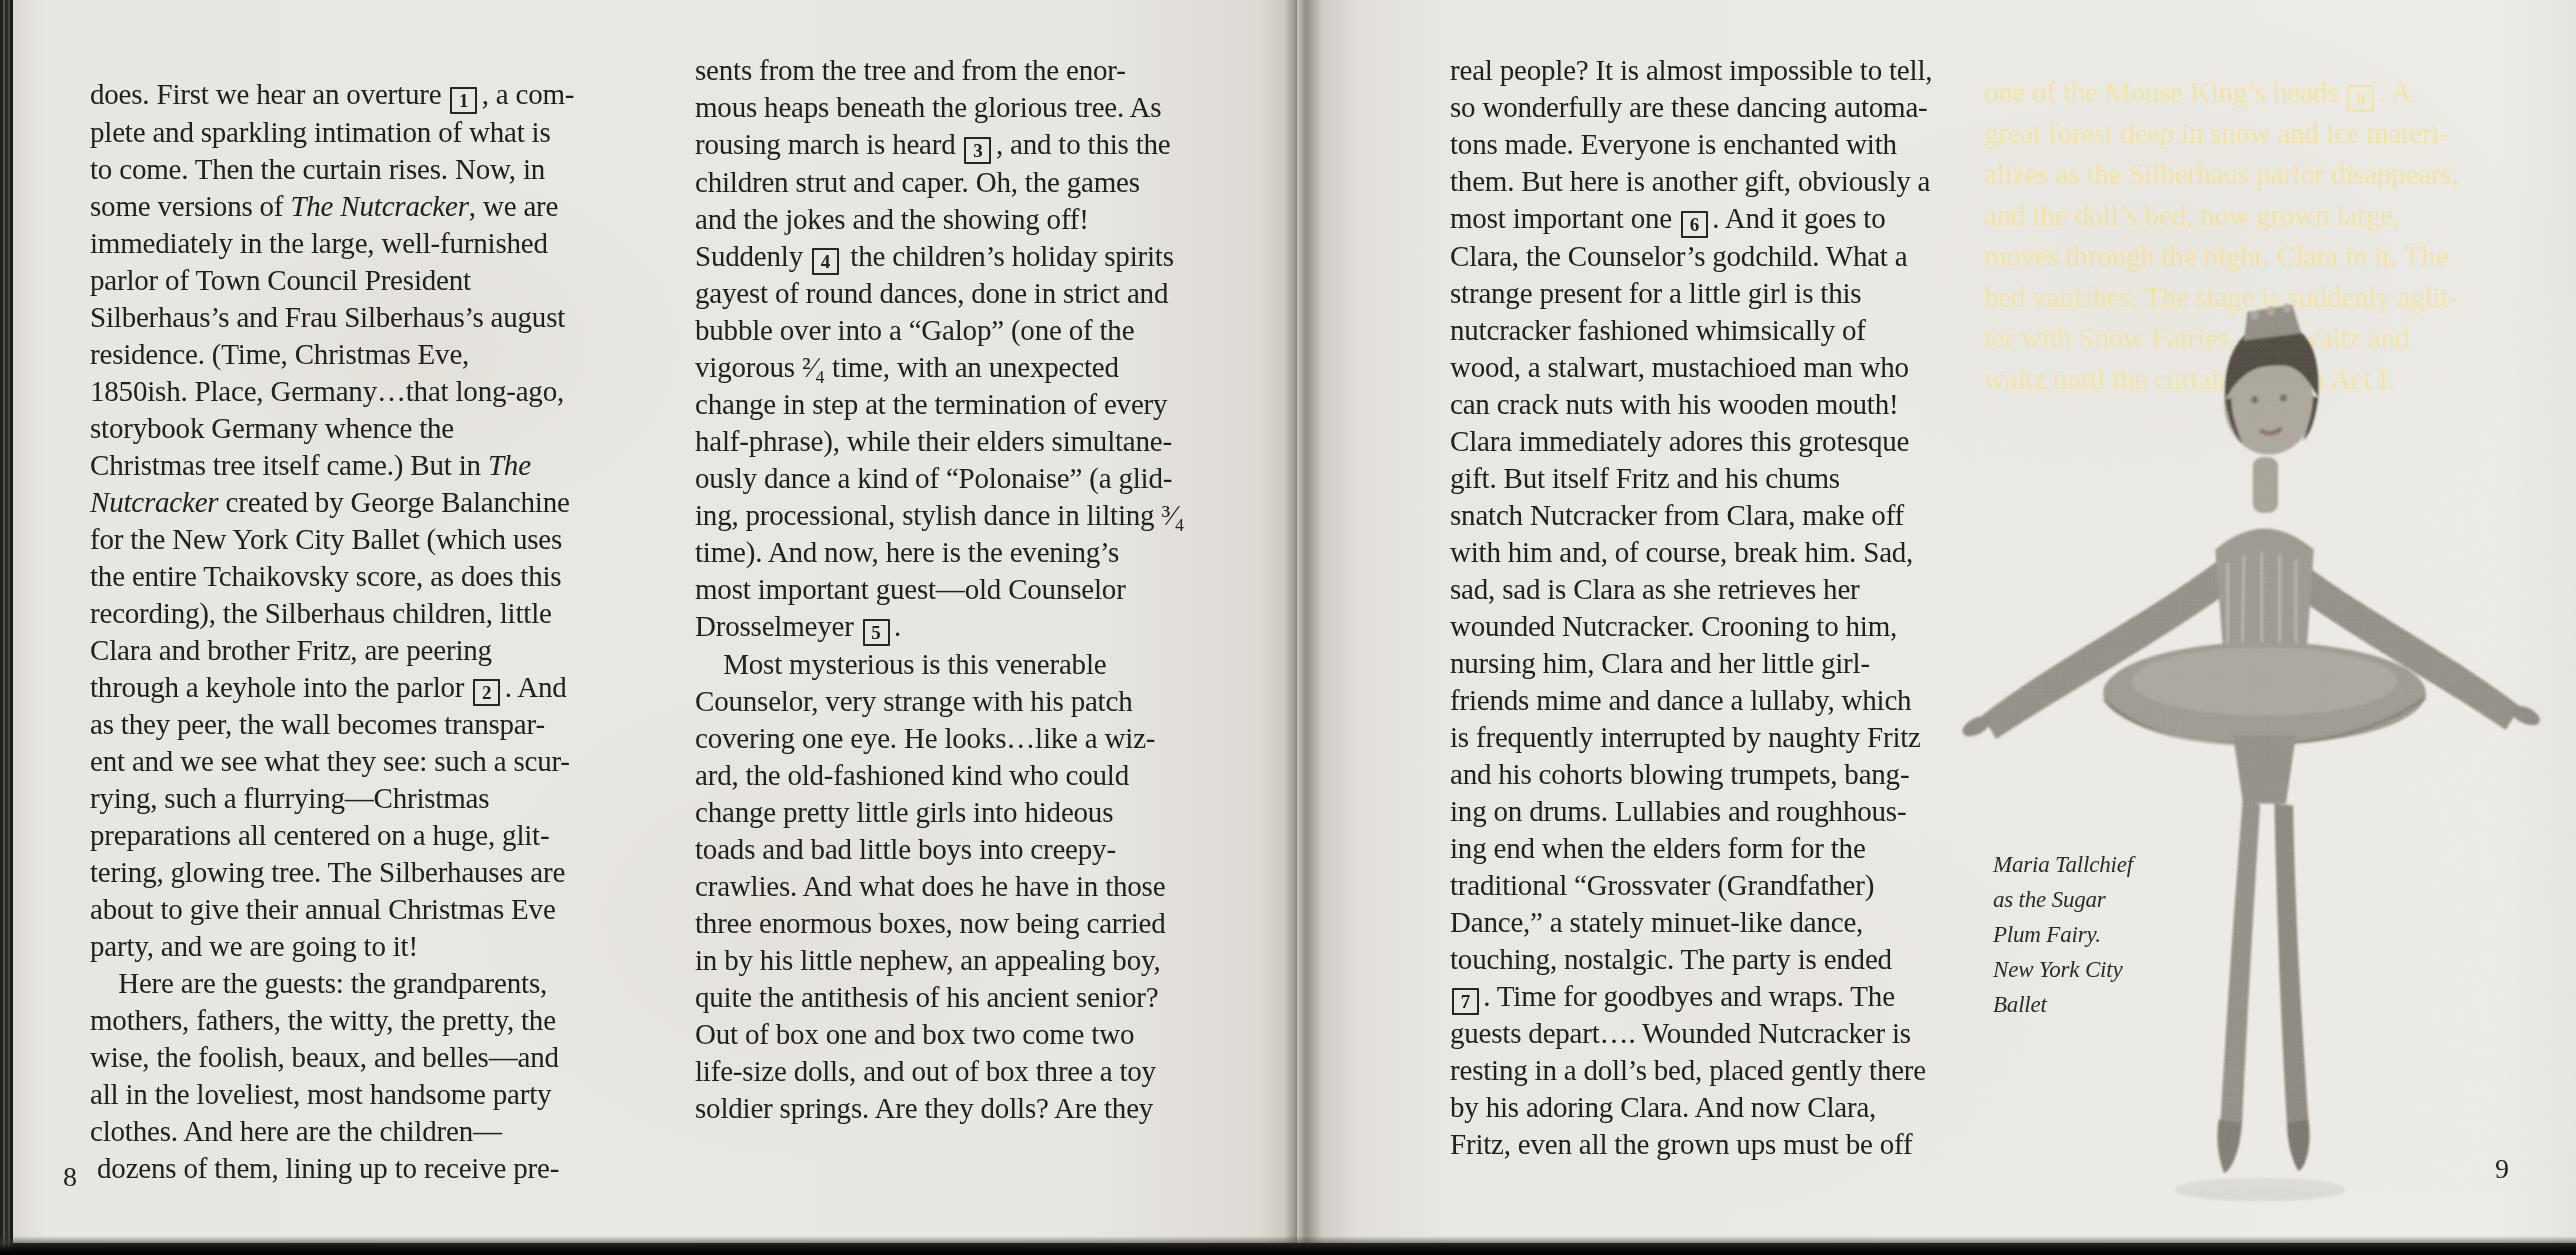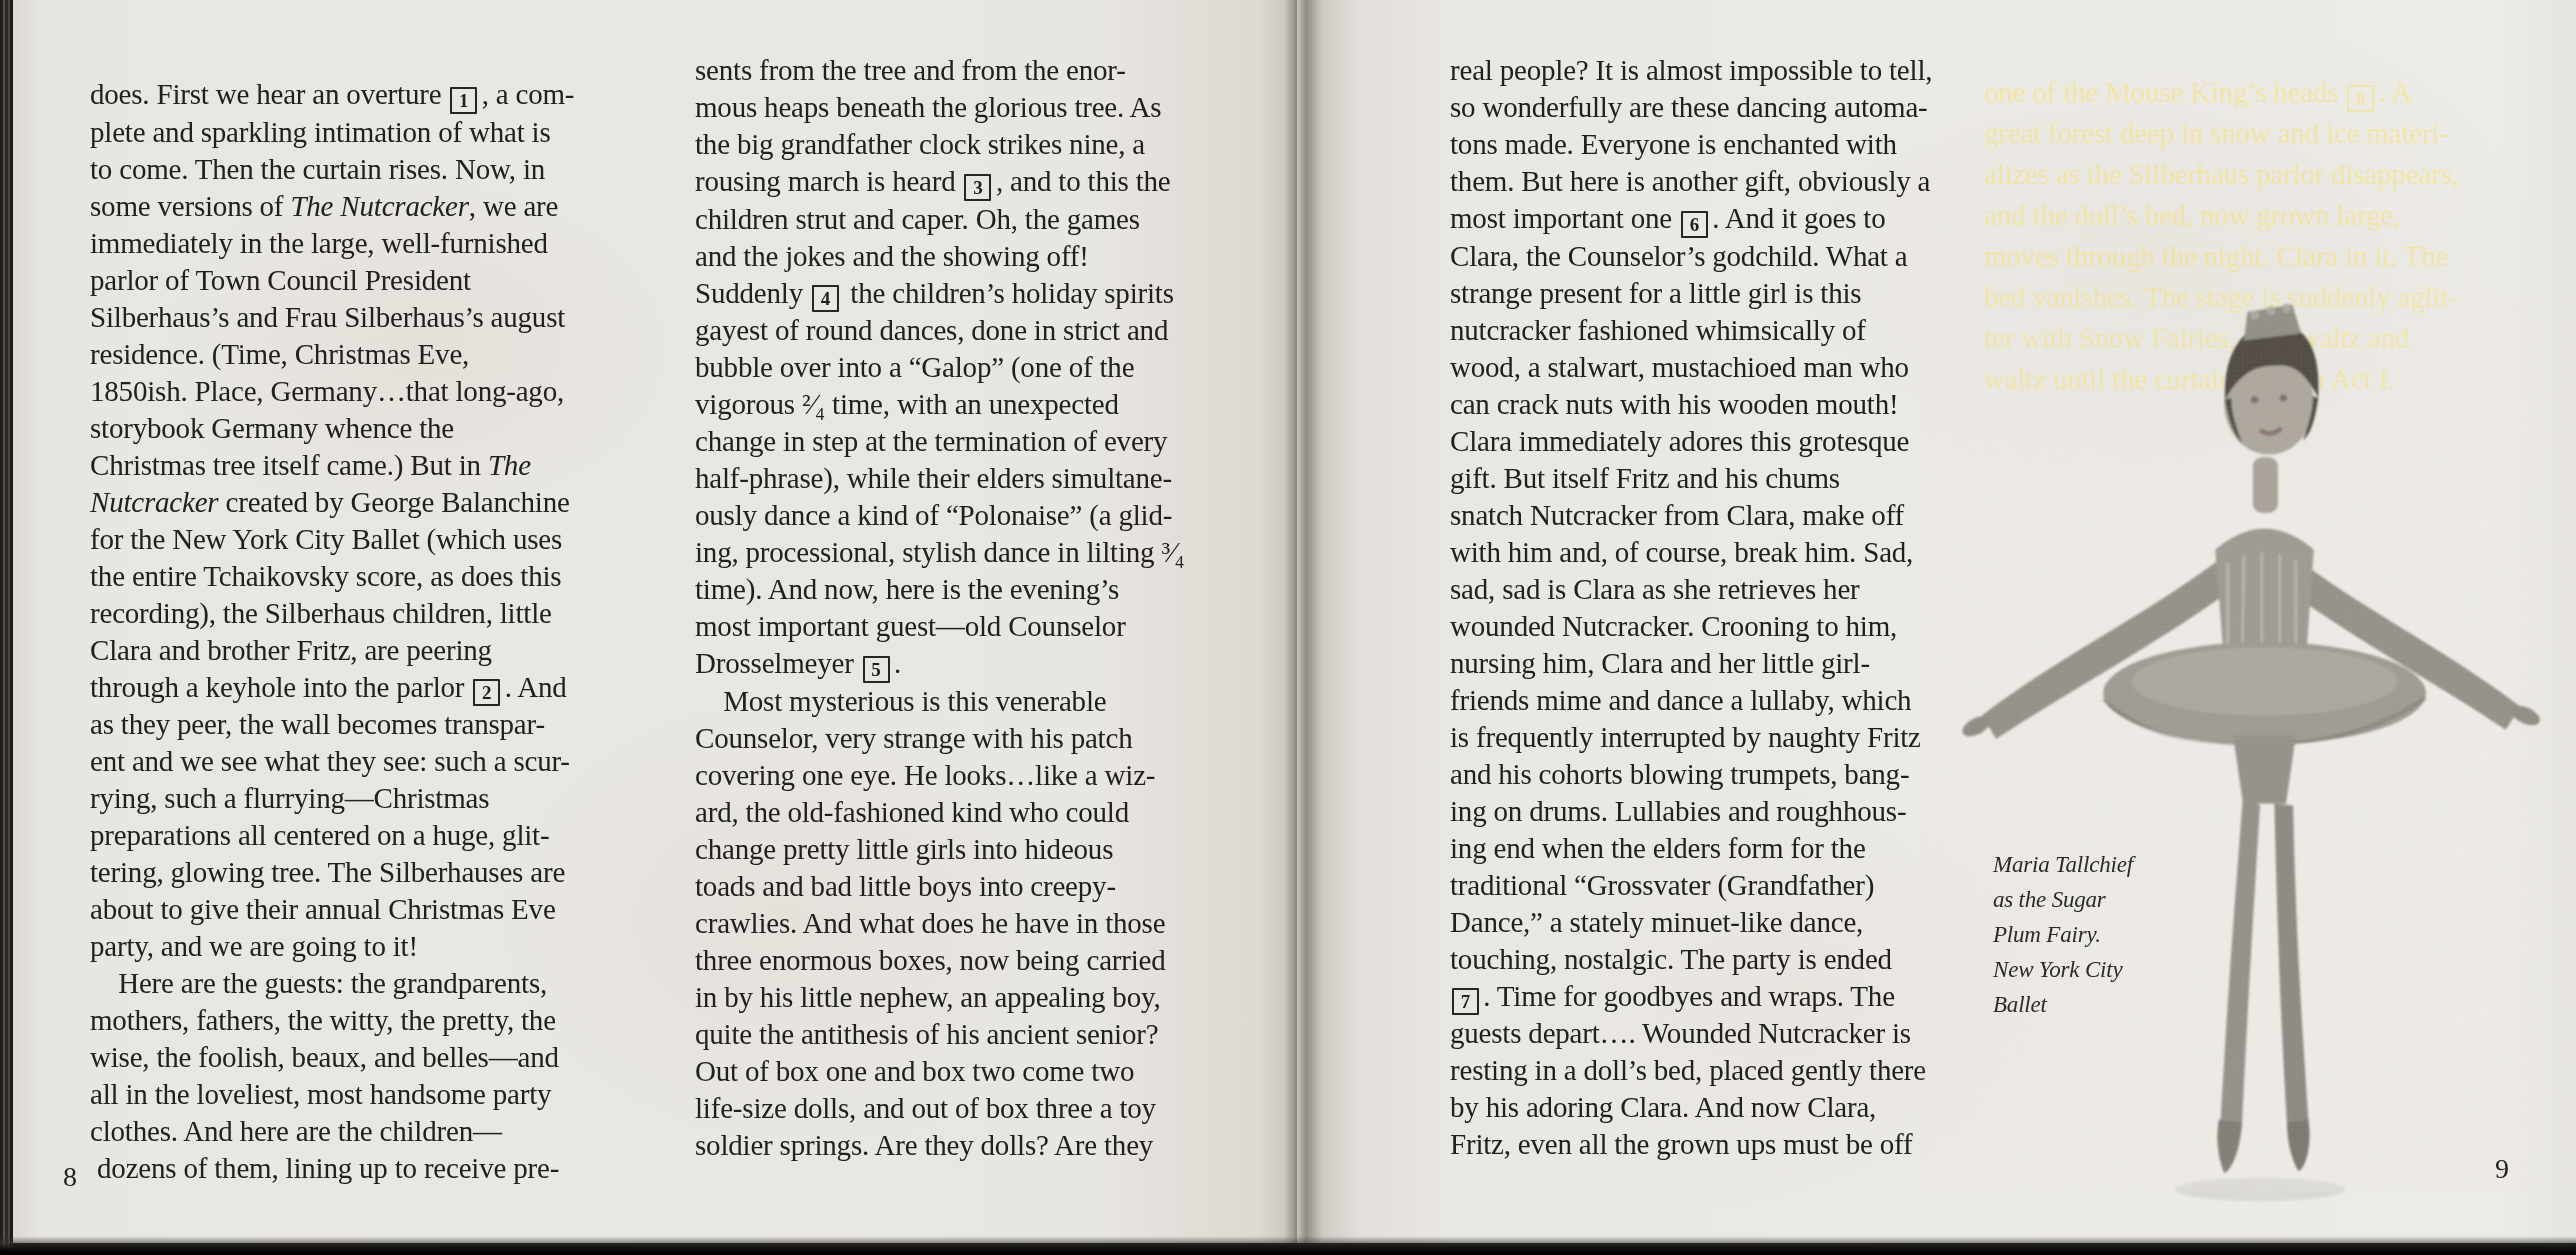--- a/index.html
+++ b/index.html
@@ -106,21 +106,20 @@
     <div class="line">&nbsp;&nbsp;&nbsp;&nbsp;Here are the guests: the grandparents,</div>
     <div class="line">mothers, fathers, the witty, the pretty, the</div>
     <div class="line">wise, the foolish, beaux, and belles—and</div>
     <div class="line">all in the loveliest, most handsome party</div>
     <div class="line">clothes. And here are the children—</div>
     <div class="line">&nbsp;dozens of them, lining up to receive pre-</div>
   </div>
 <div class="col" id="col2">
     <div class="line">sents from the tree and from the enor-</div>
     <div class="line">mous heaps beneath the glorious tree. As</div>
-    <div class="line">the big grandfather clock strikes nine, a</div>
     <div class="line">rousing march is heard <span class="tn">3</span>, and to this the</div>
     <div class="line">children strut and caper. Oh, the games</div>
     <div class="line">and the jokes and the showing off!</div>
     <div class="line">Suddenly <span class="tn">4</span> the children’s holiday spirits</div>
     <div class="line">gayest of round dances, done in strict and</div>
     <div class="line">bubble over into a “Galop” (one of the</div>
     <div class="line">vigorous ²⁄₄ time, with an unexpected</div>
     <div class="line">change in step at the termination of every</div>
     <div class="line">half-phrase), while their elders simultane-</div>
     <div class="line">ously dance a kind of “Polonaise” (a glid-</div>

